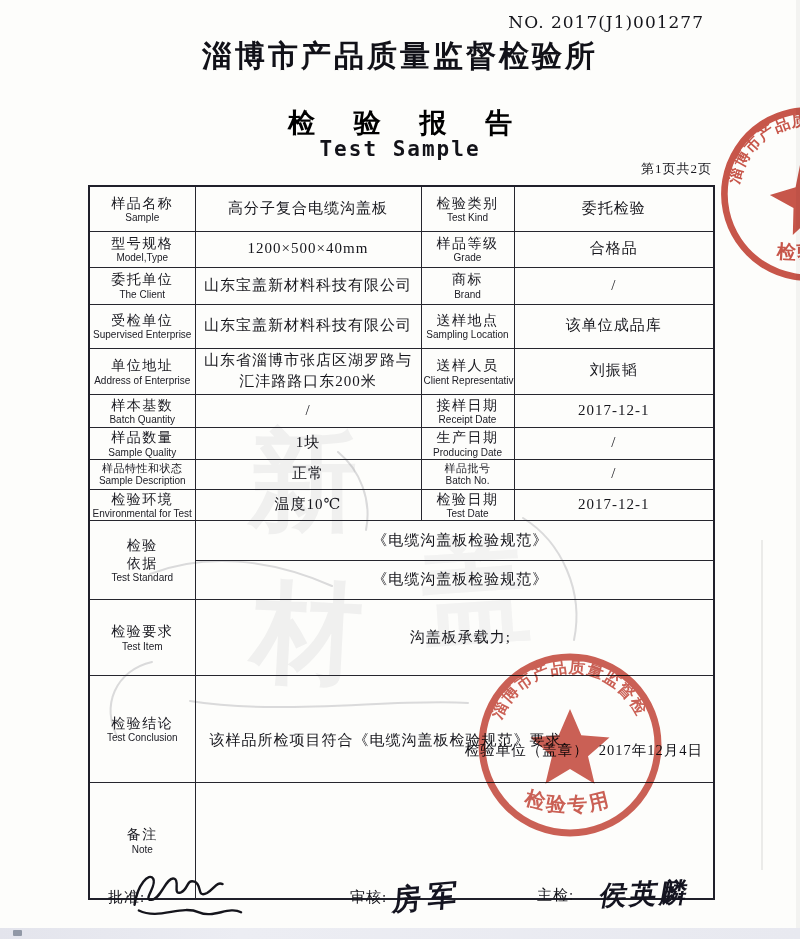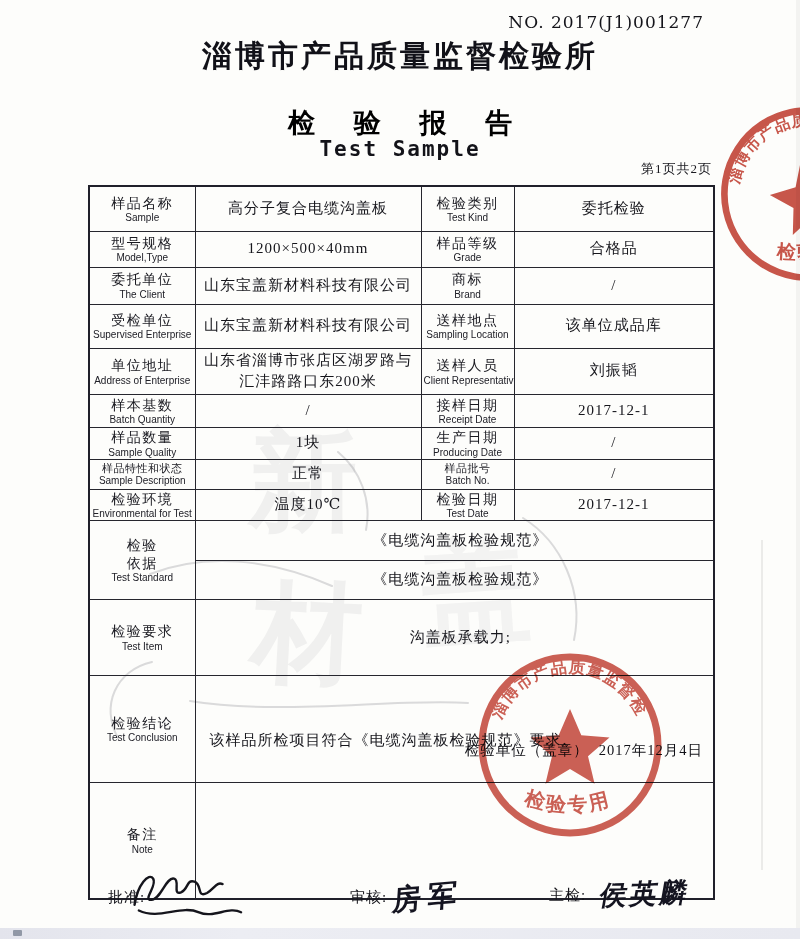--- a/index.html
+++ b/index.html
@@ -266,20 +266,20 @@
       <textPath href="#arcTB" startOffset="4">检验专用章</textPath>
     </text>
   </svg>
 
   <div class="sig-label" style="left:108px;top:888px;">批准:</div>
   <svg style="position:absolute;left:126px;top:864px;transform:rotate(-3deg);" width="122" height="58" viewBox="0 0 122 58">
     <path d="M8 38 C12 18 24 6 28 13 C32 20 16 34 25 34 C35 34 41 11 49 14 C55 16 46 31 55 28 C63 25 61 15 69 18 C77 21 70 35 81 30 C89 26 91 19 97 22 M12 44 C32 55 54 40 72 49 C86 56 102 44 114 51" stroke="#15151c" stroke-width="2.4" fill="none" stroke-linecap="round"></path>
   </svg>
   <div class="sig-label" style="left:350px;top:888px;">审核:</div>
   <div class="sig-text" style="left:392px;top:878px;">房军</div>
-  <div class="sig-label" style="left:549px;top:886px;text-align:center;">主检:</div>
+  <div class="sig-label" style="left:537px;top:886px;text-align:center;">主检:</div>
   <div class="sig-text bold" style="left:600px;top:876px;font-size:27px;">侯英麟</div>
 
   <div class="scan-shadow-r"></div>
   <div class="page-edge"></div>
   <div class="bottom-strip"></div>
   <div class="bottom-mark"></div>
 </div>
 
 </body></html>

